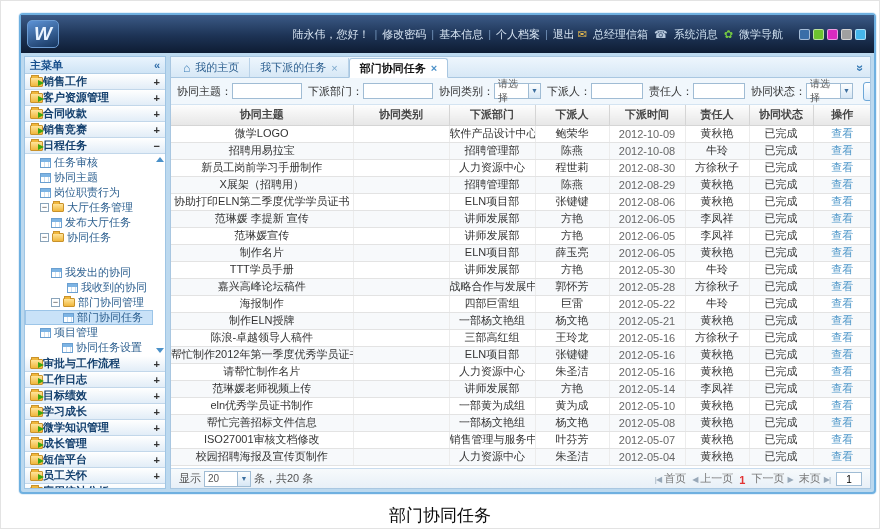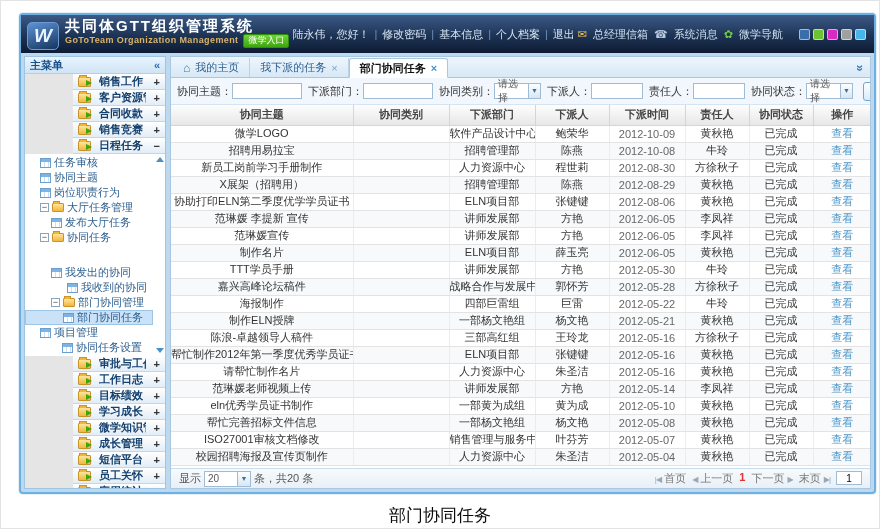--- a/index.html
+++ b/index.html
@@ -38,23 +38,23 @@
 
   
   .body { flex:1; display:flex; gap:4px; padding:3px; min-height:0; }
 
   
   .sidebar { width:142px; flex:0 0 142px; background:#e5e5e5; border:1px solid #9fc5e4; display:flex; flex-direction:column; overflow:hidden; }
   .sb-title { height:17px; flex:0 0 17px; display:flex; justify-content:space-between; align-items:center;
               padding:0 5px; background:linear-gradient(#eaf4fd,#cfe4f5); border-bottom:1px solid #b4cfe6;
               color:#174f8c; font-size:11px; font-weight:bold; }
   .sb-collapse { color:#2f6ca8; font-weight:bold; cursor:pointer; font-size:11px; }
-  .acc { height:16px; flex:0 0 16px; display:flex; align-items:center; gap:8px; padding:0 5px;
+  .acc { height:16px; flex:0 0 16px; display:flex; align-items:center; gap:0; padding:0 5px;
          background:linear-gradient(#ffffff,#e2edf7); border-bottom:1px solid #c2d7ea;
-         color:#14406e; font-size:11px; font-weight:bold; cursor:pointer;margin-left:48px; }
+         color:#14406e; font-size:11px; font-weight:bold; cursor:pointer; }
   .acc .lbl { flex:1; white-space:nowrap; overflow:hidden; }
   .acc .st { color:#333; font-weight:bold; font-size:11px; }
   .fgo { position:relative; width:13px; height:10px; flex:0 0 13px; background:linear-gradient(#ffe49a,#f0b73c);
          border:1px solid #c9922a; border-radius:1px; }
   .fgo::before { content:""; position:absolute; left:0; top:-3px; width:6px; height:2px;
                  background:#f0b73c; border:1px solid #c9922a; border-bottom:none; border-radius:1px 1px 0 0; }
   .fgo::after { content:""; position:absolute; right:-2px; top:2px; width:0; height:0;
                 border-top:3px solid transparent; border-bottom:3px solid transparent; border-left:6px solid #3da50f; }
   .tree { position:relative; background:#fff; padding:1px 12px 1px 0; }
   .titem { height:15px; display:flex; align-items:center; gap:3px; font-size:11px; color:#2c5f8f;
@@ -111,44 +111,37 @@
              white-space:nowrap; overflow:hidden; }
   .grid td:last-child { border-right:none; }
   .grid tr:nth-child(even) td { background:#f7f9fb; }
   .grid td.c-date { color:#666; }
   .grid td.c-act a { color:#4e97c9; text-decoration:none; cursor:pointer; }
 
   .footerbar { margin-top:auto; height:20px; flex:0 0 20px; display:flex; align-items:center;
                background:linear-gradient(#f7fafc,#e8f0f7); border-top:1px solid #c9dcee; padding:0 8px;
                font-size:11px; color:#555; }
   .ft-left { display:flex; align-items:center; gap:3px; }
-  .ft-right { margin-left:auto; display:flex; align-items:flex-start; gap:6px; color:#777; }
+  .ft-right { margin-left:auto; display:flex; align-items:flex-end; gap:6px; color:#777; }
   .pg-ico { color:#98a8b8; font-size:8px; letter-spacing:-1px; }
   .pg-cur { color:#e23333; font-weight:bold; }
   .pg-lnk { cursor:pointer; }
   .jump { width:26px; height:14px; border:1px solid #a0bcd4; font-size:10px; text-align:center; }
 
   .caption { position:absolute; left:0; right:0; top:503px; text-align:center; font-size:17px; color:#0a0a0a; }
 </style>
 </head>
 <body>
 
 <div class="page">
   <div class="win">
 
     <div class="hdr">
       <div class="hdr-left">
         <div class="logo">W</div>
-        <div class="logo-txt">
-          <span class="logo-title">共同体GTT组织管理系统</span>
-          <span class="logo-sub-row">
-            <span class="logo-sub">GoToTeam Organization Management</span>
-            <span class="badge">微学入口</span>
-          </span>
-        </div>
       </div>
       <div class="hdr-right">
         <div class="hdr-line1"><span>陆永伟，您好！</span><span class="sep">|</span><span class="hlink">修改密码</span><span class="sep">|</span><span class="hlink">基本信息</span><span class="sep">|</span><span class="hlink">个人档案</span><span class="sep">|</span><span class="hlink">退出</span></div>
         <div class="hdr-line2">
           <span class="qicon mail">✉</span>
             <span>总经理信箱</span>
             <span class="qicon msg">☎</span>
             <span>系统消息</span>
             <span class="qicon leaf">✿</span>
             <span>微学导航</span>

